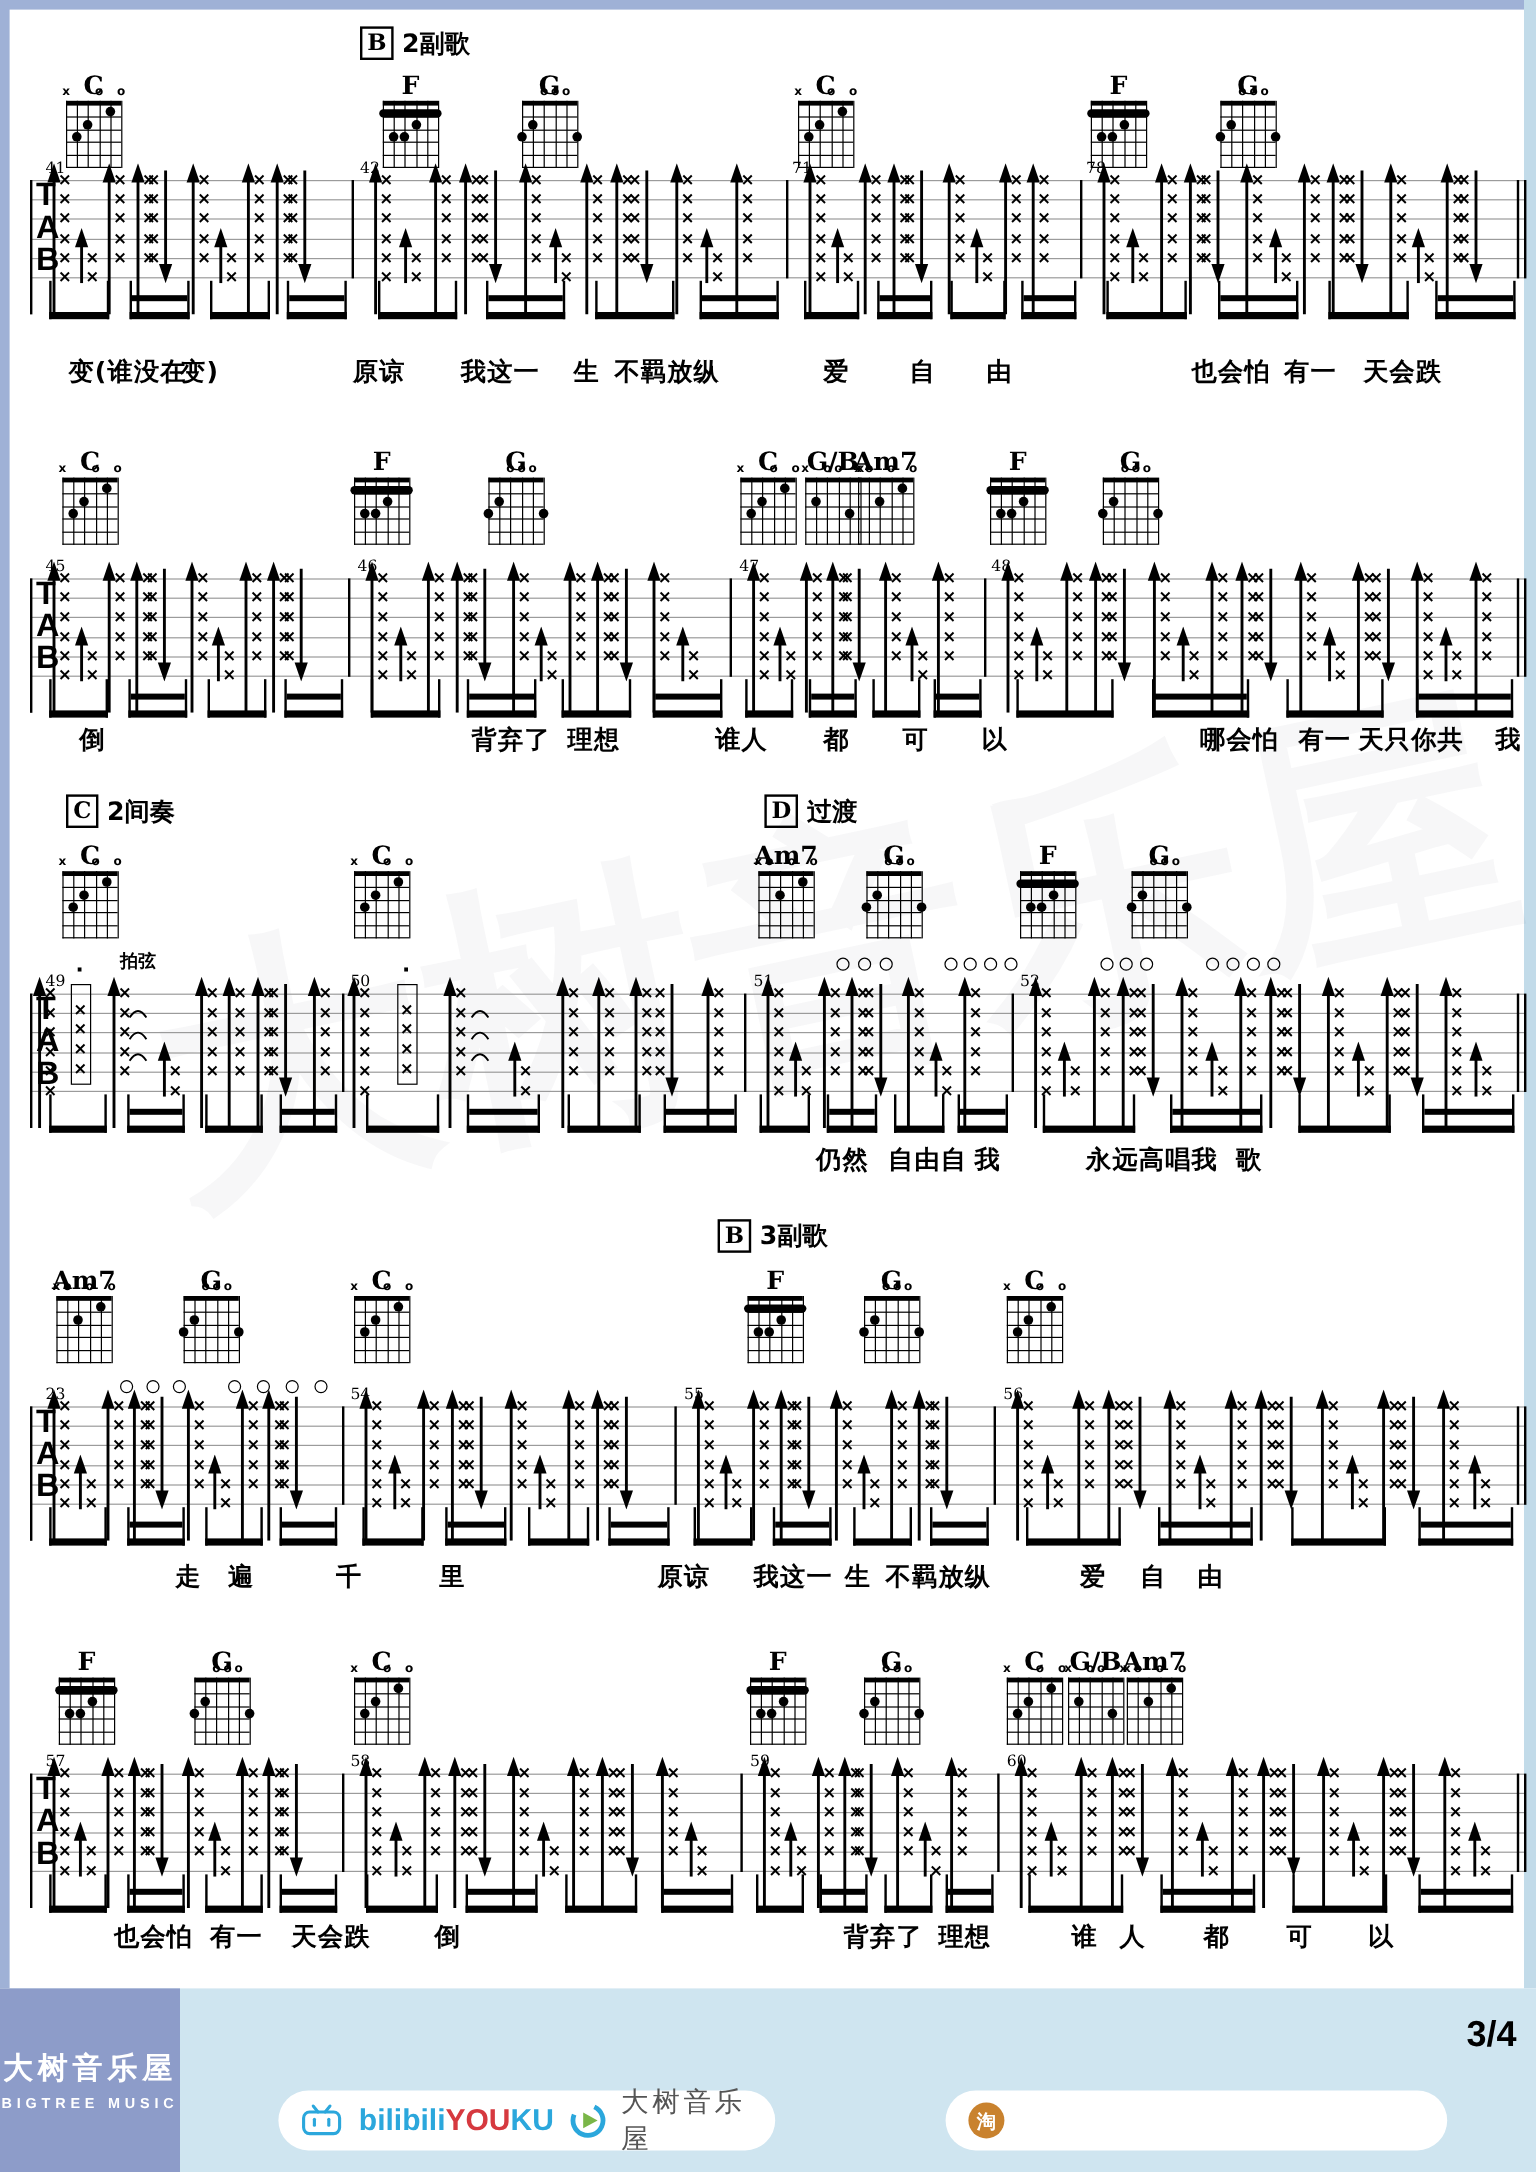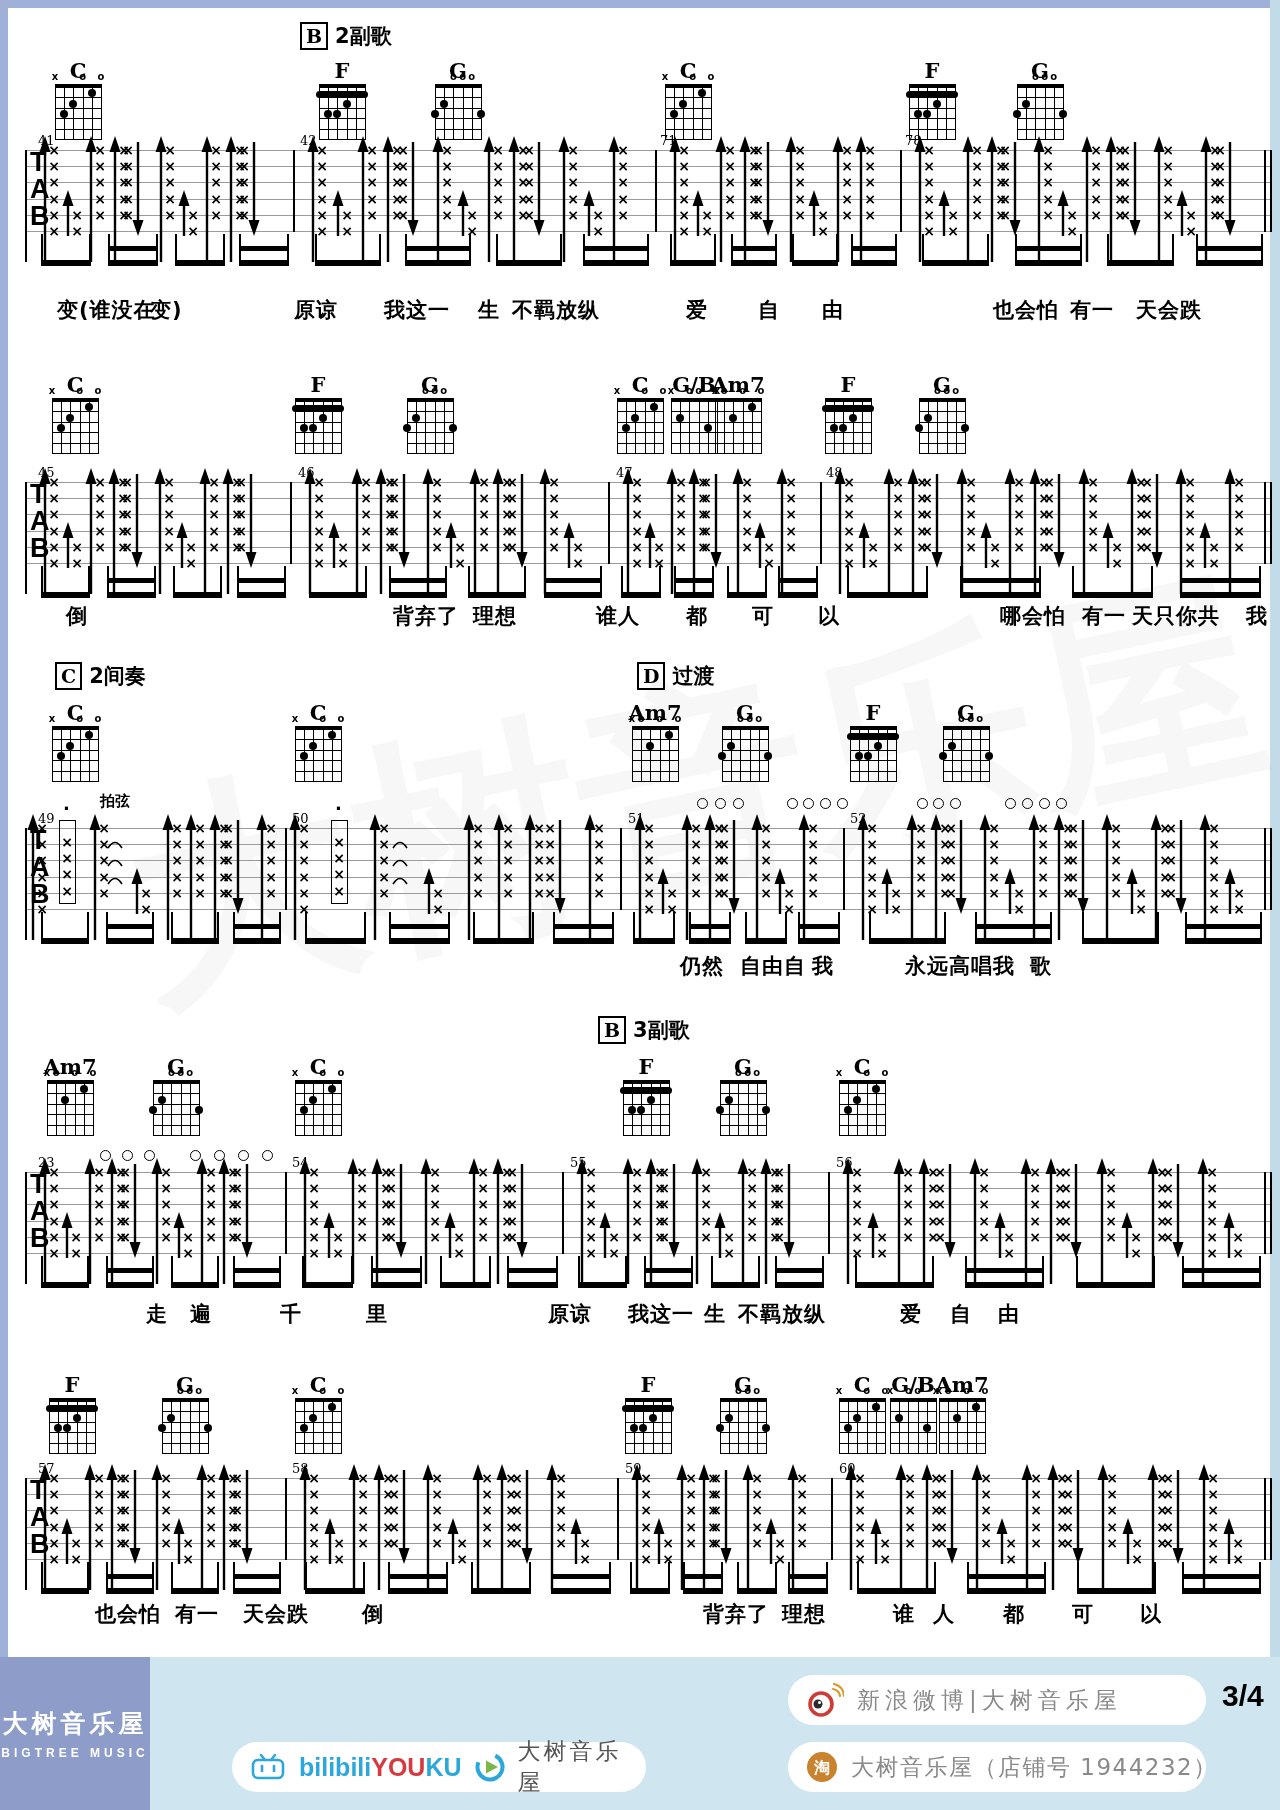--- a/index.html
+++ b/index.html
@@ -3028,32 +3028,20 @@
       <div class="lyric" style="position: absolute; left: 1140px; top: 1600px;">以</div>
     </div>
 
   <div class="footer">
     <div class="sidebar">
       <div class="s-cn">大树音乐屋</div>
       <div class="s-en">BIGTREE MUSIC</div>
     </div>
     <div class="page-num">3/4</div>
 
-    <div class="pill pill-r row0">
-      <span class="icon-wrap" id="icon-weibo">
-          <svg width="38" height="34" xmlns="http://www.w3.org/2000/svg">
-   <path d="M27 6 q6 1 7 7" stroke="#d79a2e" stroke-width="2.2" fill="none" stroke-linecap="round"></path>
-   <path d="M28 1 q9 2 10 12" stroke="#d79a2e" stroke-width="2.2" fill="none" stroke-linecap="round"></path>
-   <circle cx="15" cy="21" r="11" fill="#fff" stroke="#cf3b35" stroke-width="3.6"></circle>
-   <circle cx="12" cy="21" r="4.5" fill="#2b2b2b"></circle>
-            <circle cx="13.5" cy="19.5" r="1.5" fill="#fff"></circle>
-          </svg>
-        </span>
-      <span class="pill-label">新浪微博|大树音乐屋</span>
-    </div>
     <div class="pill pill-l row1">
       <span class="icon-wrap" id="icon-bili">
           <svg width="36" height="28" xmlns="http://www.w3.org/2000/svg">
    <line x1="11" y1="2" x2="15" y2="7" stroke="#2ba7dc" stroke-width="2.5" stroke-linecap="round"></line>
    <line x1="25" y1="2" x2="21" y2="7" stroke="#2ba7dc" stroke-width="2.5" stroke-linecap="round"></line>
    <rect x="3" y="7" width="30" height="18" rx="5" fill="none" stroke="#2ba7dc" stroke-width="2.6"></rect>
    <line x1="12" y1="13" x2="12" y2="18" stroke="#2ba7dc" stroke-width="2.6" stroke-linecap="round"></line>
    <line x1="24" y1="13" x2="24" y2="18" stroke="#2ba7dc" stroke-width="2.6" stroke-linecap="round"></line>
           </svg>
         </span>
@@ -3066,16 +3054,15 @@
         </span>
       <span class="video-label">大树音乐屋</span>
     </div>
     <div class="pill pill-r row1">
       <span class="icon-wrap" id="icon-taobao">
           <svg width="32" height="32" xmlns="http://www.w3.org/2000/svg">
    <circle cx="16" cy="16" r="15" fill="#c9822e"></circle>
    <text x="16" y="22" text-anchor="middle" font-family="DejaVu Sans, sans-serif" font-size="16" font-weight="bold" fill="#fff">淘</text>
           </svg>
         </span>
-      <span class="pill-label tight">大树音乐屋（店铺号 1944232）</span>
     </div>
   </div>
 </div>
 
 </body></html>

